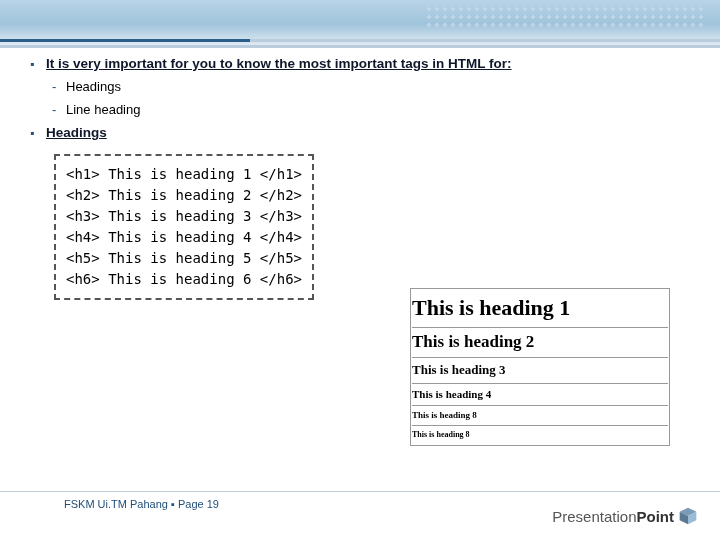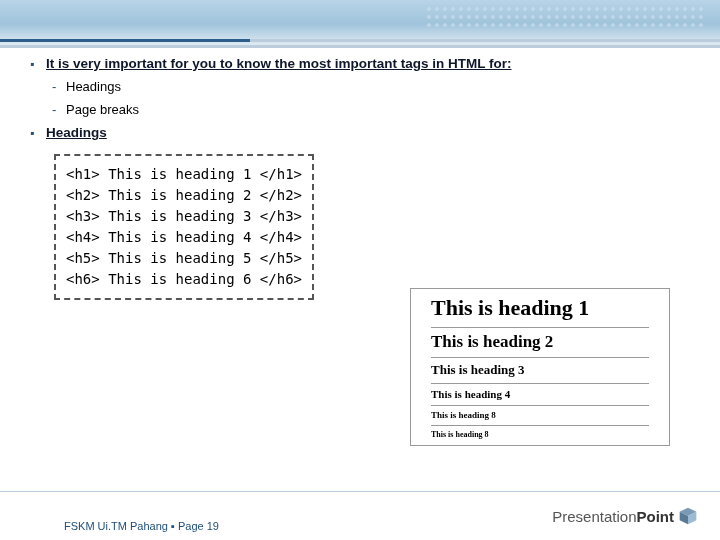--- a/index.html
+++ b/index.html
@@ -16,50 +16,50 @@
 .subtitle { color:#000; font-size:15px; font-weight:bold; margin-bottom:10px; }
 
 .bullet1 { color:#0f172a; font-size:13.5px; font-weight:bold; margin:0 0 8px 0; padding-left:16px; position:relative;text-decoration:underline; }
 .bullet1::before { content:"▪"; position:absolute; left:0; color:#1f4e79; font-size:12px; top:1px; }
 .bullet2 { color:#000; font-size:13px; margin:0 0 8px 22px; padding-left:14px; position:relative; }
 .bullet2::before { content:"-"; position:absolute; left:0; color:#1f4e79; top:0; }
 
 .code-box { border:2px dashed #555; padding:8px 10px; margin:6px 0 0 24px; display:inline-block; font-family:"Courier New",monospace; font-size:14px; line-height:1.5; }
 .code-box pre { white-space:pre; margin:0; }
 
-.preview { position:absolute; left:410px; top:288px; width:260px; border:1px solid #999; padding:6px 20px; font-family:"Times New Roman",serif; background:#fff; }
+.preview { position:absolute; left:410px; top:288px; width:260px; border:1px solid #999; padding:6px 1px; font-family:"Times New Roman",serif; background:#fff; }
 .preview-h1 { font-size:22px; font-weight:bold; margin-bottom:6px; }
 .preview-h2 { font-size:17px; font-weight:bold; margin-bottom:5px; }
 .preview-h3 { font-size:13px; font-weight:bold; margin-bottom:5px; }
 .preview-h4 { font-size:11px; font-weight:bold; margin-bottom:5px; }
 .preview-h5 { font-size:9px; font-weight:bold; margin-bottom:5px; }
 .preview-h6 { font-size:8px; font-weight:bold; }
 .preview-sep { border:none; border-top:1px solid #999; margin:2px 0 4px 0; }
 
-.footer { position:absolute; left:30px; bottom:8px; font-size:11px; color:#1f4e79;padding-left:34px; }
+.footer { position:absolute; left:30px; bottom:30px; font-size:11px; color:#1f4e79;padding-left:34px; }
 .logo { position:absolute; right:22px; bottom:14px; display:flex; align-items:center; color:#555; font-family:Arial; }
 .logo-text { font-size:15px; }
 .logo-text b { color:#333; font-weight:bold; }
 .logo-cube { width:20px; height:20px; margin-left:4px; position:relative; }
 .logo-cube svg { width:20px; height:20px; }
 .bottom-rule { position:absolute; left:0; right:0; bottom:48px; border-top:1px solid #bcd; }
 </style>
 </head>
 <body>
 
 <div class="topbar">
   <div class="topbar-line"></div>
   <div class="topbar-line2"></div>
 </div>
 
 <div class="content">
 
   <div class="bullet1">It is very important for you to know the most important tags in HTML for:</div>
   <div class="bullet2">Headings</div>
-  <div class="bullet2">Page breaks</div>
+  <div class="bullet2">Line heading</div>
 
   <div class="bullet1">Headings</div>
 
   <div class="code-box">
     <pre>&lt;h1&gt; This is heading 1 &lt;/h1&gt;
 &lt;h2&gt; This is heading 2 &lt;/h2&gt;
 &lt;h3&gt; This is heading 3 &lt;/h3&gt;
 &lt;h4&gt; This is heading 4 &lt;/h4&gt;
 &lt;h5&gt; This is heading 5 &lt;/h5&gt;
 &lt;h6&gt; This is heading 6 &lt;/h6&gt;</pre>

